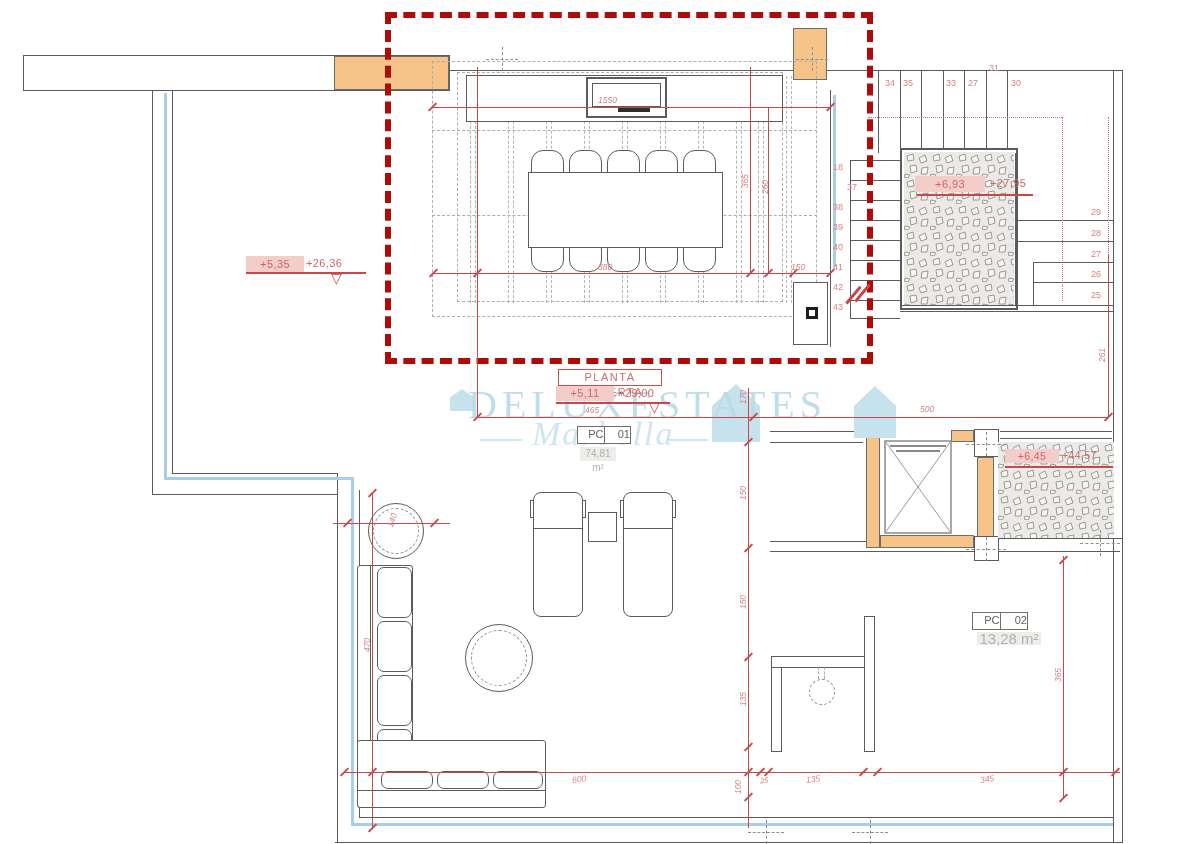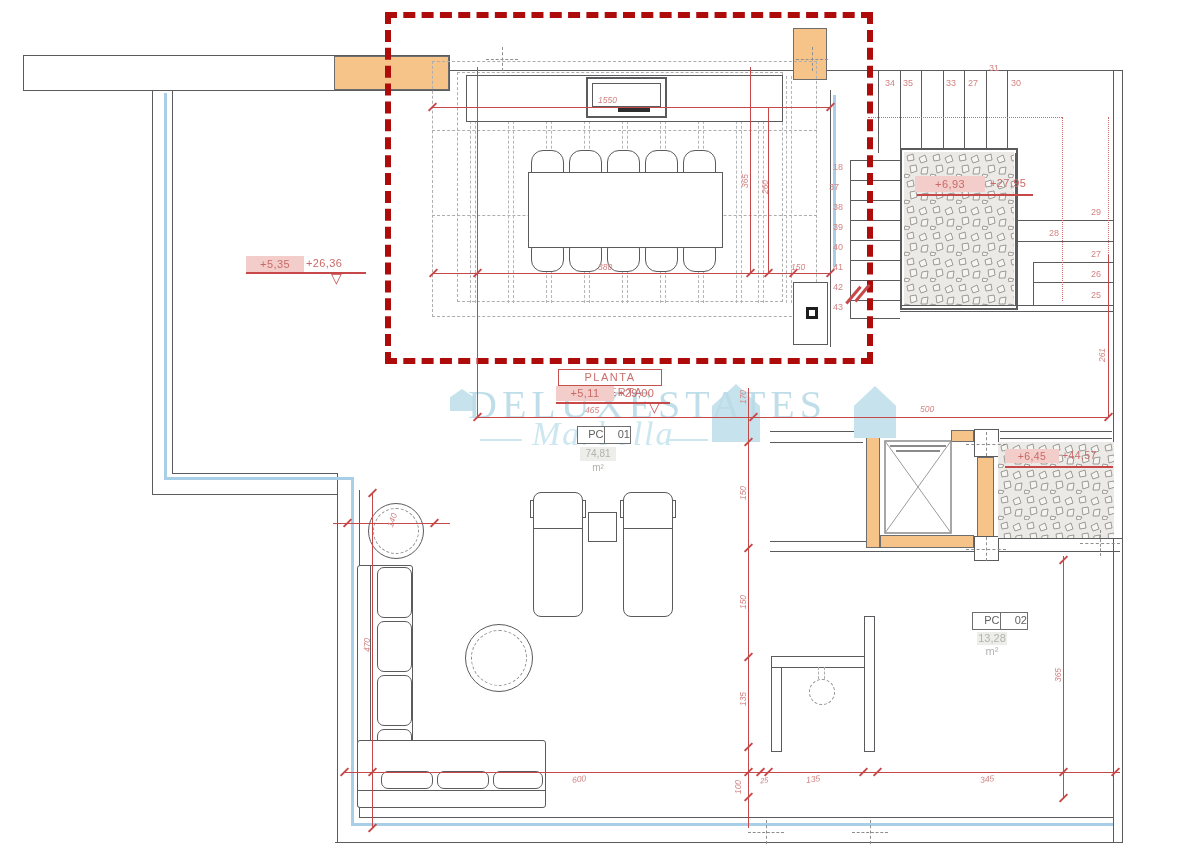--- a/index.html
+++ b/index.html
@@ -329,29 +329,29 @@
   <span class="dimt vt" style="left:736px;top:694px">135</span>
   <span class="dimt vt" style="left:731px;top:782px">100</span>
 
   <span class="stn" style="left:898px;top:78px;width:20px">35</span>
   <span class="stn" style="left:880px;top:78px;width:20px">34</span>
   <span class="stn" style="left:941px;top:78px;width:20px">33</span>
   <span class="stn" style="left:963px;top:78px;width:20px">27</span>
   <span class="stn" style="left:984px;top:63px;width:20px">31</span>
   <span class="stn" style="left:1006px;top:78px;width:20px">30</span>
   <span class="stn" style="left:830px;top:162px;width:16px">18</span>
-  <span class="stn" style="left:826px;top:182px;width:16px">37</span>
+  <span class="stn" style="left:844px;top:182px;width:16px">37</span>
   <span class="stn" style="left:830px;top:202px;width:16px">38</span>
   <span class="stn" style="left:830px;top:222px;width:16px">39</span>
   <span class="stn" style="left:830px;top:242px;width:16px">40</span>
   <span class="stn" style="left:830px;top:262px;width:16px">41</span>
   <span class="stn" style="left:830px;top:282px;width:16px">42</span>
   <span class="stn" style="left:830px;top:302px;width:16px">43</span>
   <span class="stn" style="left:1086px;top:207px;width:20px">29</span>
-  <span class="stn" style="left:1044px;top:228px;width:20px">28</span>
+  <span class="stn" style="left:1086px;top:228px;width:20px">28</span>
   <span class="stn" style="left:1086px;top:249px;width:20px">27</span>
   <span class="stn" style="left:1086px;top:269px;width:20px">26</span>
   <span class="stn" style="left:1086px;top:290px;width:20px">25</span>
 
   <div class="lvl pink" style="left:246px;top:256px;width:58px;height:16px;line-height:16px">+5,35</div>
   <div class="lvl" style="left:306px;top:257px">+26,36</div>
   <div class="red" style="left:246px;top:272px;width:120px;height:1.8px"></div>
   <div class="tri" style="left:331px;top:272px">▽</div>
 
   <div class="lvl pink" style="left:915px;top:176px;width:70px;height:16px;line-height:16px">+6,93</div>
@@ -371,15 +371,15 @@
   <div class="roombox" style="left:577px;top:426px;width:54px;height:18px">
     <span>PC</span>
     <span>01</span>
   </div>
   <div class="areat" style="left:580px;top:447px;width:36px;height:14px;line-height:14px">74,81 m²</div>
 
   <div class="roombox" style="left:972px;top:612px;width:56px;height:18px">
     <span>PC</span>
     <span>02</span>
   </div>
-  <div class="areat" style="left:977px;top:632px;width:30px;height:13px;line-height:13px;font-size:11px">13,28 m²</div>
+  <div class="areat" style="left:977px;top:632px;width:64px;height:13px;line-height:13px;font-size:15px">13,28 m²</div>
 
 </div>
 
 </body></html>

